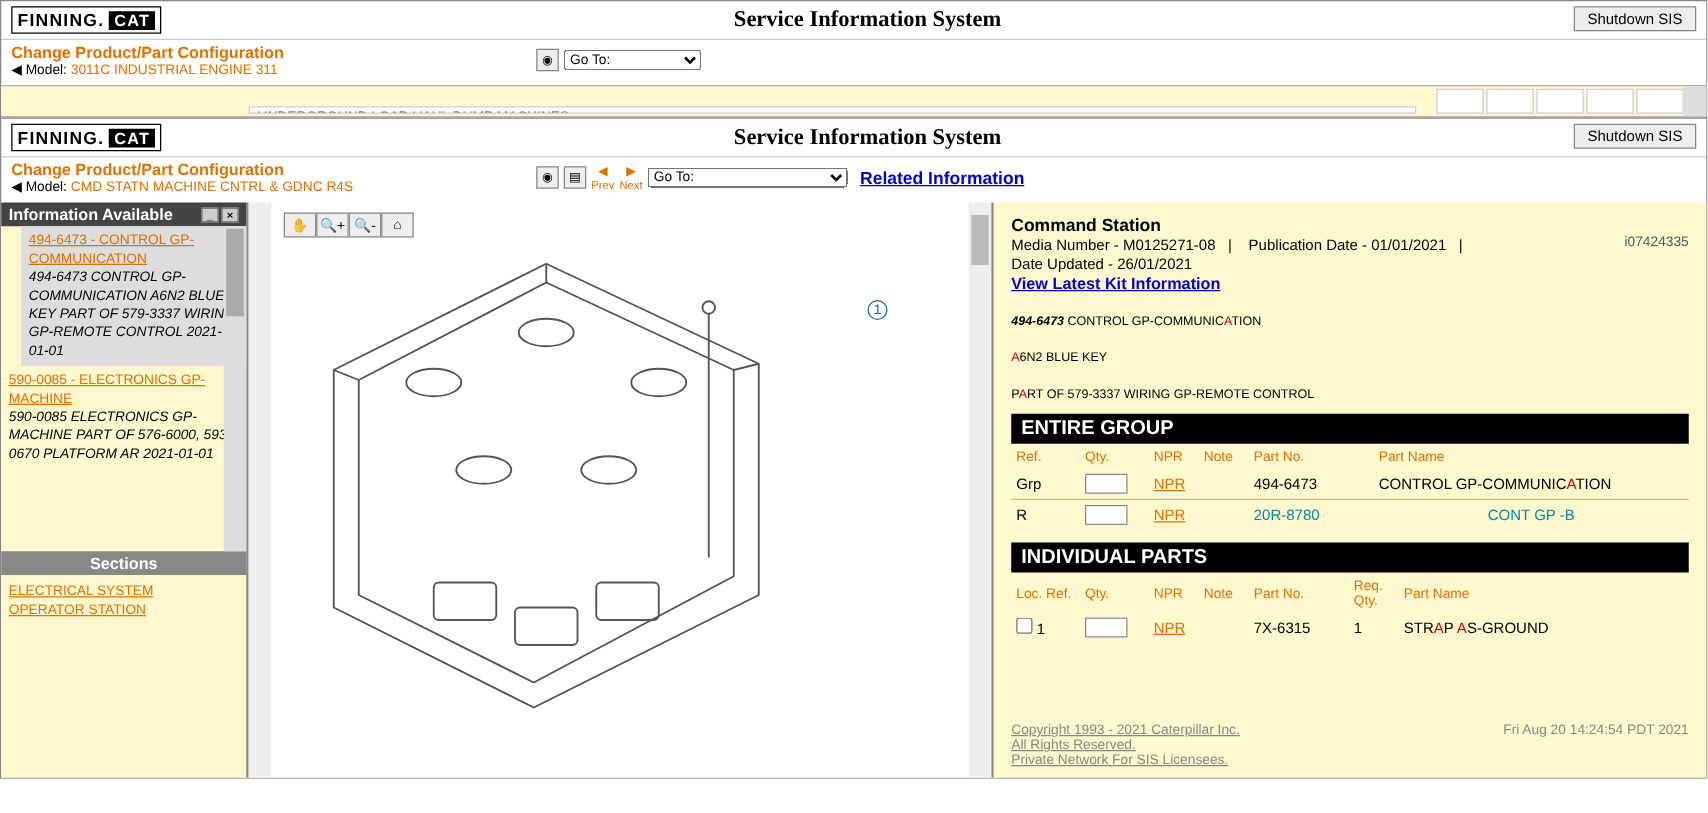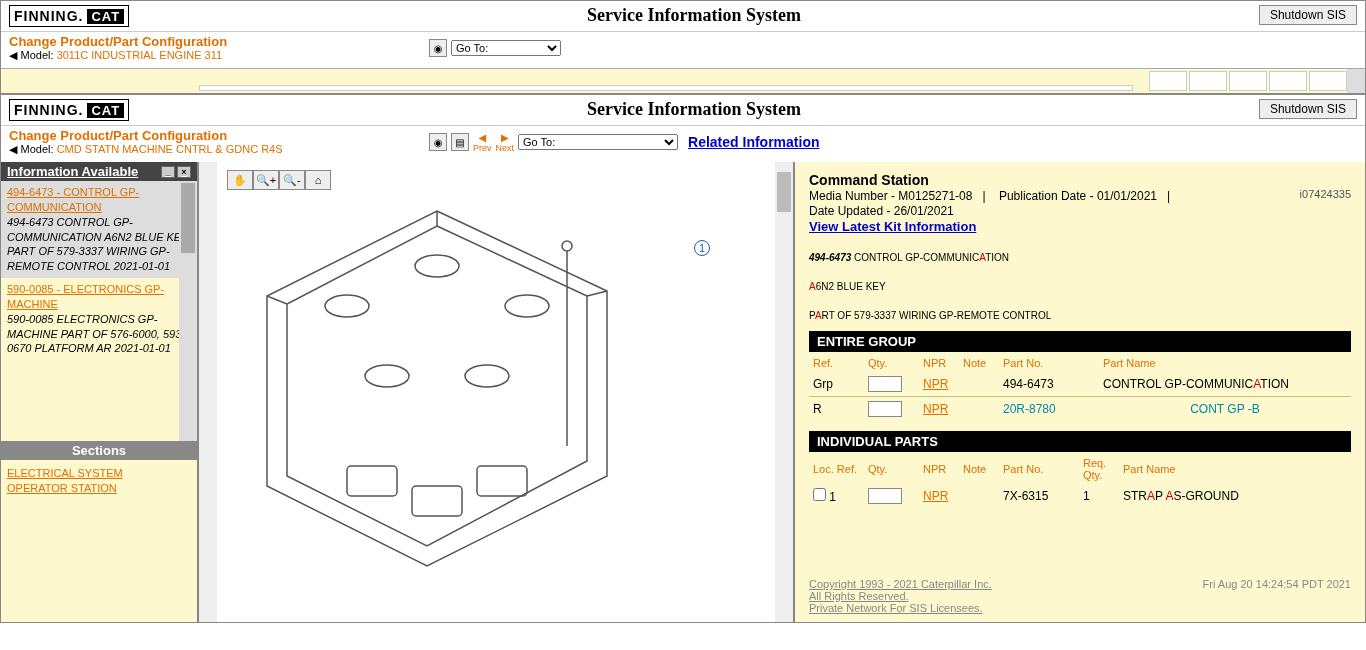--- a/index.html
+++ b/index.html
@@ -25,26 +25,26 @@
   .rel-info { color: #0000cc; font-weight: bold; text-decoration: underline; margin-left: 6px; cursor: pointer; font-size: 14px;}
   .win1-body { background: #FDF8CE; height: 25px; border-top: 1px solid #aaa; display:flex;}
   .win1-body .gap { width: 182px; height: 100%; }
   .win1-body .row { flex:1; background:#fff; margin:16px; border:1px solid #ccc; font-size:11px; padding:2px 6px; color:#333; overflow:hidden; white-space:nowrap;}
   .win1-body .cells { display:flex; gap:2px;}
   .win1-body .cell { width:38px; height:20px; background:#fff; border:1px solid #ccc; margin-top:2px;}
   .win1-body .sb { width:18px; background:#ddd; height:100%;}
   
   .win2-body { display: flex; height: 460px; }
   .sidebar { width: 198px; background: #FDF8CE; border-right: 2px solid #888; position: relative; display:flex; flex-direction:column;}
-  .side-head { background: #444; color: #fff; font-weight: bold; font-size: 13px; padding: 2px 6px; display: flex; justify-content: space-between; align-items:center;text-decoration:underline;}
+  .side-head { background: #444; color: #fff; font-weight: bold; font-size: 13px; padding: 2px 6px; display: flex; justify-content: space-between; align-items:center;}
   .side-head .wb { display:flex; gap:2px;}
   .side-head .wbtn { width:14px; height:12px; background:#ccc; border:1px solid #666; font-size:9px; text-align:center; line-height:10px; color:#000;}
   .side-list { position:relative; flex:0 0 auto;}
   .side-item { padding: 4px 6px; font-size: 11px; line-height:1.35; }
-  .side-item.sel { background: #ddd; }
+  .side-item.sel { background: #ddd; margin-left: 16px; }
   .side-link { color: #e07000; text-decoration: underline; cursor: pointer; }
   .side-sb { width:18px; background:#ddd; position:absolute; right:0; top:0; bottom:0;}
   .sections-head { background: #888; color:#fff; text-align:center; font-weight:bold; font-size:13px; padding:2px;}
   .sections { padding:4px 6px; }
   .sec-link { color:#e07000; text-decoration:underline; display:block; margin:3px 0; cursor:pointer; font-size:11px;}
   .center { flex: 1; border-right: 2px solid #888; position:relative; background:#fff; display:flex;}
   .center-sb-left { width:18px; background:#eee;}
   .center-main { flex:1; padding:8px 10px; position:relative;}
   .graphic-row { display:flex; align-items:center; gap:6px; margin-bottom:4px;}
   .graphic-label { color:#1560bd; font-size:13px; }
@@ -58,21 +58,21 @@
   .sb-thumb { position:absolute; top:10px; left:2px; right:2px; height:40px; background:#bbb;}
   .right { width: 570px; background: #FDF8CE; padding: 10px 14px; font-size: 12px; position:relative; overflow:hidden;}
   .right .hdr1 { font-weight:bold; font-size:14px; }
   .right .meta { font-size:12px; margin:1px 0;}
   .right .meta .sep { margin: 0 10px;}
   .view-kit { color:#0000cc; font-weight:bold; text-decoration:underline; cursor:pointer; font-size:13px;}
   .doc-id { float:right; font-size:11px; color:#555;padding-left:24px;}
   .partline { font-size:10px; margin-top:18px;}
   .partline b { font-style:italic; font-weight:bold;}
   .hl { color:#c00; }
-  .tbl-head { background:#000; color:#fff; font-weight:bold; padding:3px 8px; margin-top:10px; font-size:13px;}
+  .tbl-head { background:#000; color:#fff; font-weight:bold; padding:3px 8px; margin-top:10px; font-size:16px;}
   .tbl { width:100%; border-collapse:collapse; margin-top:2px;}
   .tbl th { color:#e07000; text-align:left; font-weight:normal; font-size:11px; padding:3px 4px;}
   .tbl td { font-size:12px; padding:4px 4px; vertical-align:middle;}
   .tbl .qtyin { width:34px; height:16px; border:1px solid #888;}
   .tbl .npr { color:#e07000; text-decoration:underline; cursor:pointer;}
   .tbl .pn-blue { color:#0088aa; }
   .tbl .divider td { border-top:1px solid #c8c080; }
   .foot { position:absolute; bottom:8px; left:14px; right:14px; display:flex; justify-content:space-between; color:#888; font-size:11px;}
   .foot a { color:#888; text-decoration:underline; display:block;}
 </style>

